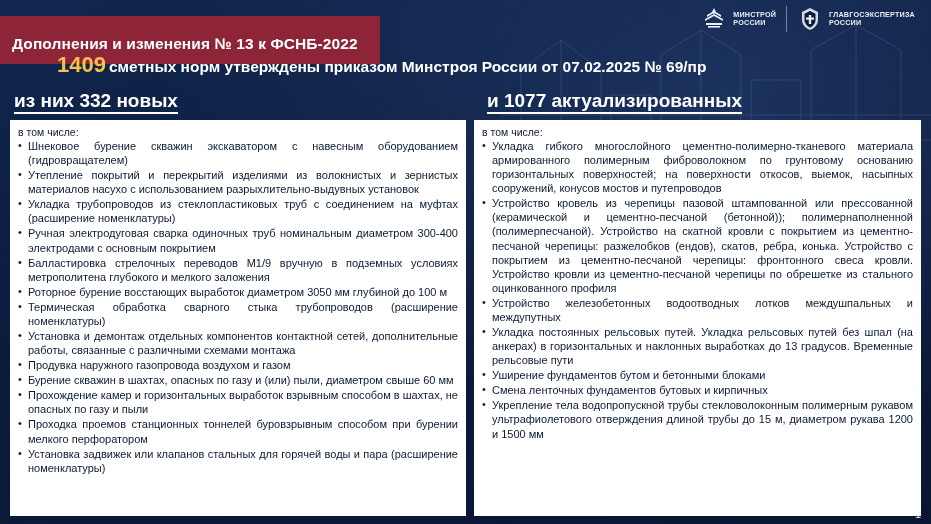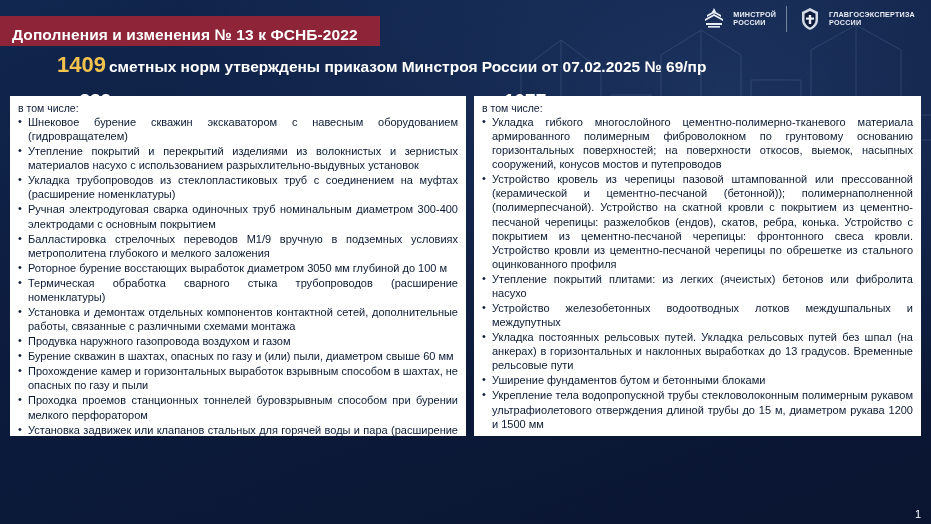--- a/index.html
+++ b/index.html
@@ -22,21 +22,21 @@
     position: absolute;
     right: 0; top: 0;
     width: 430px; height: 180px;
     opacity: 0.16;
     pointer-events: none;
   }
   
   .title-ribbon {
     position: absolute;
     left: 0; top: 16px;
-    height: 30px;
+    height: 48px;
     padding: 8px 22px 0 12px;
     display: flex; align-items: center;
     background: linear-gradient(90deg, #8e2437 0%, #8e2437 70%, #8e2437 100%);
     color: #ffffff;
     font-size: 15.5px;
     font-weight: bold;
     letter-spacing: 0.1px;
     white-space: nowrap;
   }
   
@@ -82,22 +82,22 @@
   }
   .col-head.left { left: 14px; }
   .col-head.right { left: 487px; }
   .col-head .underline-bar {
     position: absolute; left: 0; bottom: -2px; height: 2px; background: #ffffff;
   }
 
   
   .panel {
     position: absolute;
-    top: 96px;
-    height: 340px;
+    top: 120px;
+    height: 396px;
     background: #ffffff;
     color: #0b1a33;
     padding: 6px 8px 4px 8px;
     overflow: hidden;
   }
   .panel.left { left: 10px; width: 456px; }
   .panel.right { left: 474px; width: 447px; }
   .panel .intro {
     font-size: 10.5px;
     margin-bottom: 1px;
@@ -212,22 +212,22 @@
       <li>Проходка проемов станционных тоннелей буровзрывным способом при бурении мелкого перфоратором</li>
       <li>Установка задвижек или клапанов стальных для горячей воды и пара (расширение номенклатуры)</li>
     </ul>
   </div>
 
   <div class="panel right">
     <div class="intro">в том числе:</div>
     <ul>
       <li>Укладка гибкого многослойного цементно-полимерно-тканевого материала армированного полимерным фиброволокном по грунтовому основанию горизонтальных поверхностей; на поверхности откосов, выемок, насыпных сооружений, конусов мостов и путепроводов</li>
       <li>Устройство кровель из черепицы пазовой штампованной или прессованной (керамической и цементно-песчаной (бетонной)); полимернаполненной (полимерпесчаной). Устройство на скатной кровли с покрытием из цементно-песчаной черепицы: разжелобков (ендов), скатов, ребра, конька. Устройство с покрытием из цементно-песчаной черепицы: фронтонного свеса кровли. Устройство кровли из цементно-песчаной черепицы по обрешетке из стального оцинкованного профиля</li>
-      <li>Утепление покрытий плитами: из легких (ячеистых) бетонов или фибролита насухо</li>
       <li>Устройство железобетонных водоотводных лотков междушпальных и междупутных</li>
       <li>Укладка постоянных рельсовых путей. Укладка рельсовых путей без шпал (на анкерах) в горизонтальных и наклонных выработках до 13 градусов. Временные рельсовые пути</li>
       <li>Уширение фундаментов бутом и бетонными блоками</li>
+      <li>Смена ленточных фундаментов бутовых и кирпичных</li>
       <li>Укрепление тела водопропускной трубы стекловолоконным полимерным рукавом ультрафиолетового отверждения длиной трубы до 15 м, диаметром рукава 1200 и 1500 мм</li>
     </ul>
   </div>
 
   <div class="page-num">1</div>
 </div>
 
 </body></html>

